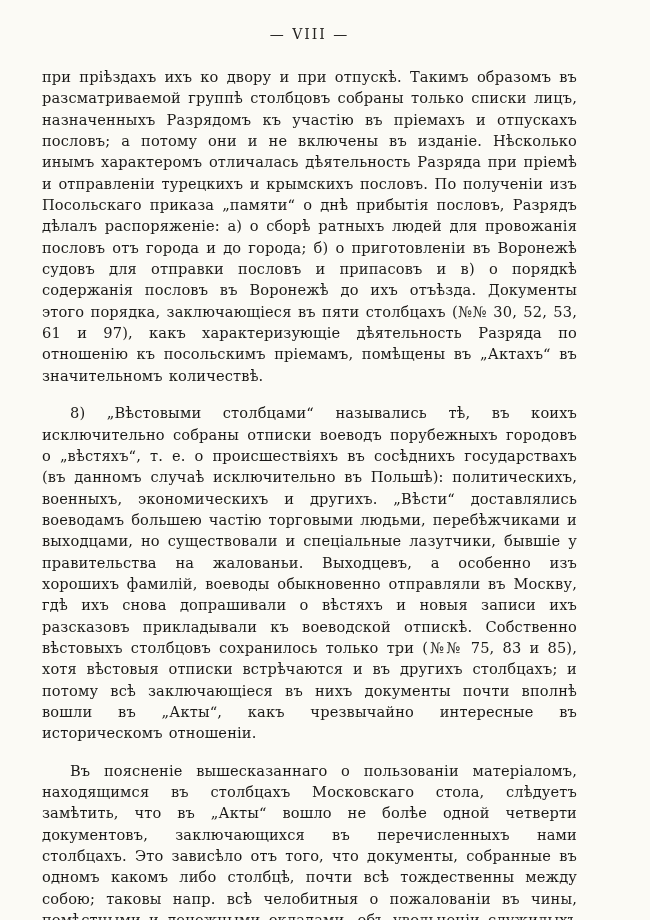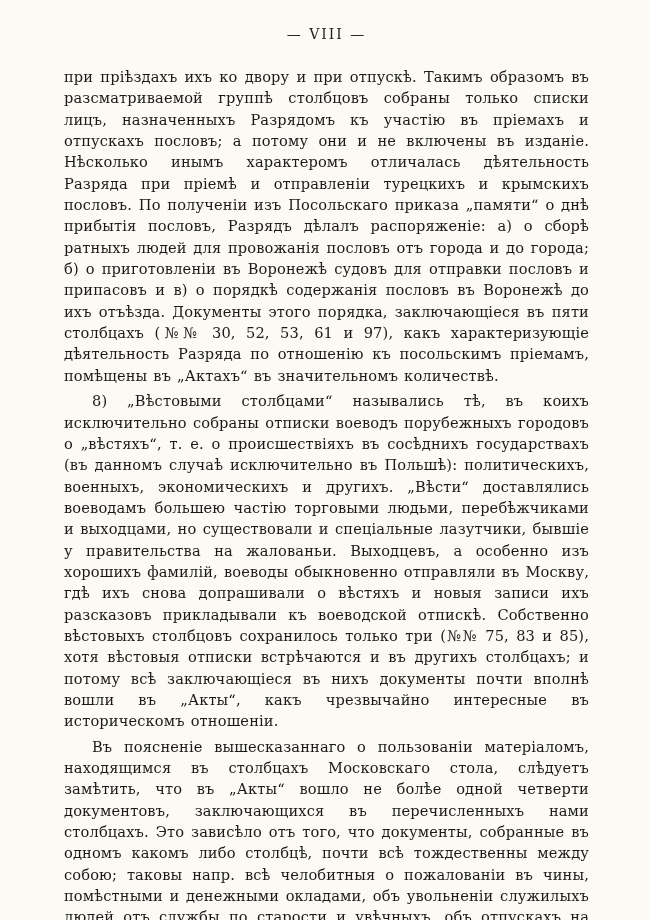--- a/index.html
+++ b/index.html
@@ -9,35 +9,35 @@
   }
   .page {
     position: relative;
     width: 650px;
     height: 920px;
     margin: 0 auto;
     background: #fbfaf5;
     color: #1b1a18;
     font-family: "DejaVu Serif", "Liberation Serif", serif;
     box-sizing: border-box;
-    padding: 26px 57px 0 60px;
+    padding: 26px 57px 0 26px;
     overflow: hidden;
   }
   .page-number {
     text-align: center;
     font-size: 14px;
     letter-spacing: 2px;
     margin-bottom: 24px;
     color: #242220;
   }
   .text-block {
     width: 100%;
   }
   p.para {
-    margin: 4px;
+    margin: 16px;
     text-align: justify;
     font-size: 14.6px;
     line-height: 21.35px;
     text-indent: 28px;
     word-spacing: 0.08em;
     letter-spacing: 0.01em;
     color: #1b1a18;
   }
   p.para.no-indent {
     text-indent: 0;

